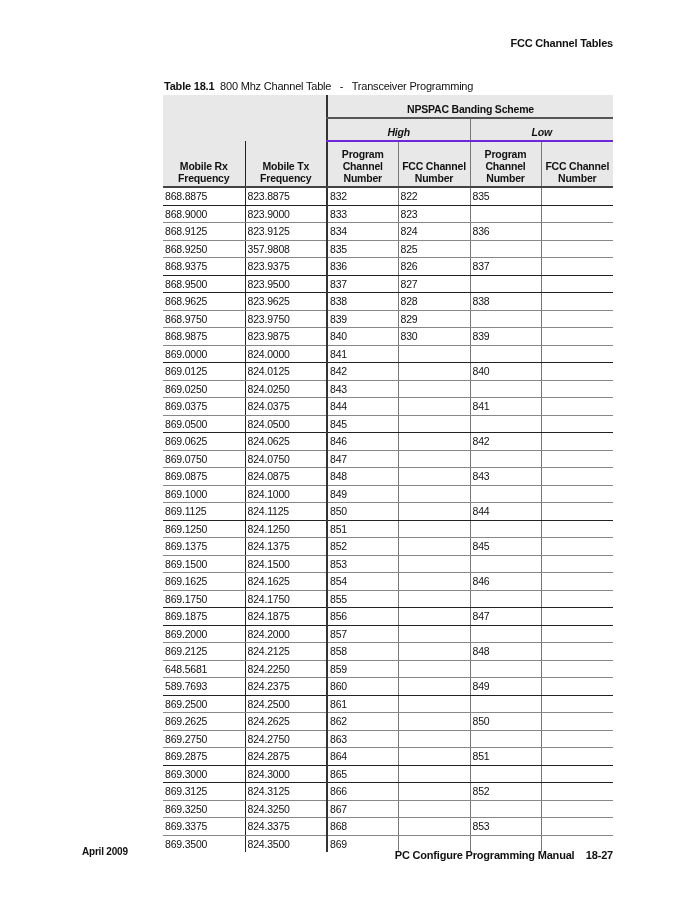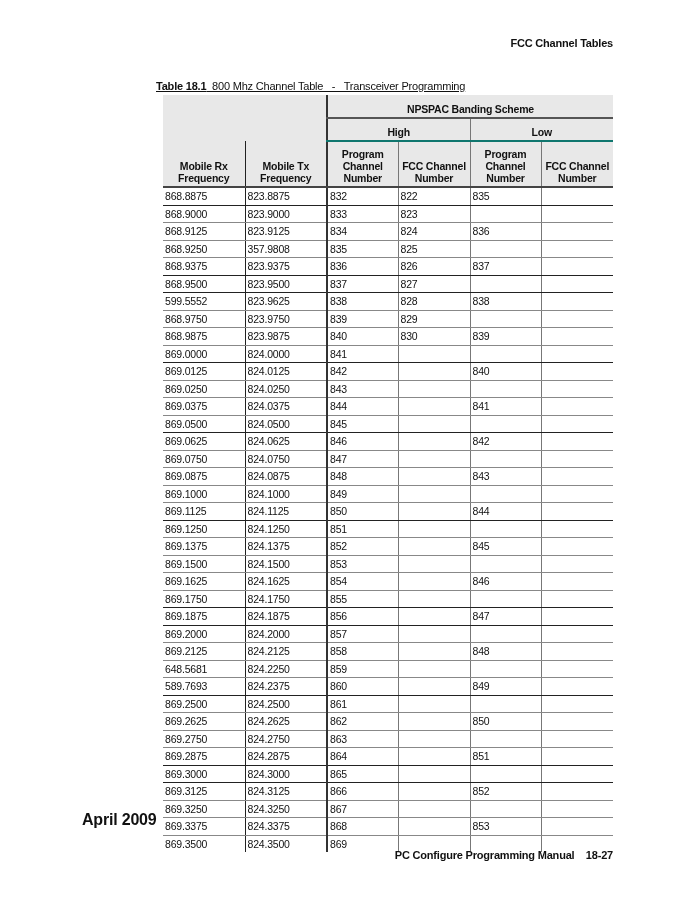--- a/index.html
+++ b/index.html
@@ -5,55 +5,55 @@
     html, body { margin: 0; padding: 0; background: #ffffff; }
     body {
       width: 695px; height: 899px; position: relative; overflow: hidden;
       font-family: "Liberation Sans", sans-serif; color: #111;
     }
     .running-head {
       position: absolute; right: 82px; top: 37px;
       font-size: 11px; font-weight: bold; letter-spacing: -0.2px; margin-left: 18px;
     }
     .caption {
-      position: absolute; left: 156px; top: 80px;
-      font-size: 11px; letter-spacing: -0.2px; white-space: pre; text-decoration: underline;
+      position: absolute; left: 164px; top: 80px;
+      font-size: 11px; letter-spacing: -0.2px; white-space: pre;
     }
     .caption b { font-weight: bold; }
     table.ct {
       position: absolute; left: 163px; top: 95px;
       border-collapse: collapse; table-layout: fixed;
       font-size: 10.5px; letter-spacing: -0.2px;
     }
     table.ct col.c1 { width: 82px; }
     table.ct col.c2 { width: 82px; }
     table.ct col.c3 { width: 71px; }
     table.ct col.c4 { width: 72px; }
     table.ct col.c5 { width: 71px; }
     table.ct col.c6 { width: 72px; }
     table.ct th {
       background: #e8e8e8; font-weight: bold; text-align: center;
       vertical-align: bottom; padding: 2px 2px 2px 2px; line-height: 12px;
     }
     table.ct th.band1 { height: 18px; border-bottom: 2px solid #555; }
-    table.ct th.band2 { height: 17px; border-bottom: 2px solid #0f766e; }
+    table.ct th.band2 { height: 17px; border-bottom: 2px solid #6d28d9; font-style: italic; }
     table.ct th.colh { height: 40px; border-bottom: 2px solid #444; }
     table.ct th.empty { border-bottom: none; }
     table.ct td {
       height: 16.5px; padding: 0 2px; line-height: 14px; vertical-align: middle;
       border-bottom: 1.5px solid #888; white-space: nowrap; overflow: hidden;
     }
     table.ct tr.dark td { border-bottom: 1.5px solid #222; }
     table.ct .vthin { border-left: 1px solid #777; }
     table.ct .vmed { border-left: 1.5px solid #222; margin-left: 40px; }
     table.ct .vthick { border-left: 2.5px solid #333; }
     table.ct tr.last td { border-bottom: none; }
     .footer-left {
-      position: absolute; left: 82px; top: 811px;
-      font-size: 16px; font-weight: bold; letter-spacing: -0.2px;
+      position: absolute; left: 82px; top: 846px;
+      font-size: 10px; font-weight: bold; letter-spacing: -0.2px;
     }
     .footer-right {
       position: absolute; right: 82px; top: 849px;
       font-size: 11px; font-weight: bold; letter-spacing: -0.2px; white-space: pre;
     }
   </style>
 </head>
 <body>
 
 <div class="running-head">FCC Channel Tables</div>
@@ -130,21 +130,21 @@
       </tr>
       <tr class="dark">
         <td>868.9500</td>
         <td class="vmed">823.9500</td>
         <td class="vthick">837</td>
         <td class="vthin">827</td>
         <td class="vthin"></td>
         <td class="vthin"></td>
       </tr>
       <tr>
-        <td>599.5552</td>
+        <td>868.9625</td>
         <td class="vmed">823.9625</td>
         <td class="vthick">838</td>
         <td class="vthin">828</td>
         <td class="vthin">838</td>
         <td class="vthin"></td>
       </tr>
       <tr>
         <td>868.9750</td>
         <td class="vmed">823.9750</td>
         <td class="vthick">839</td>

